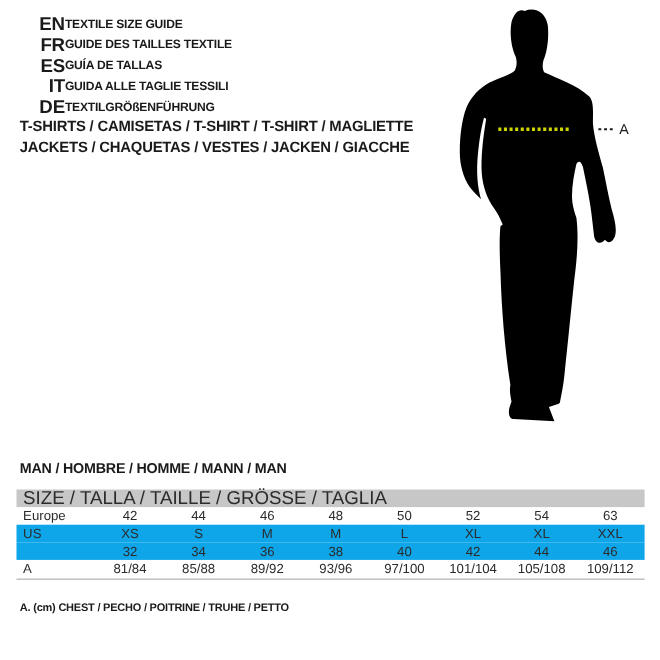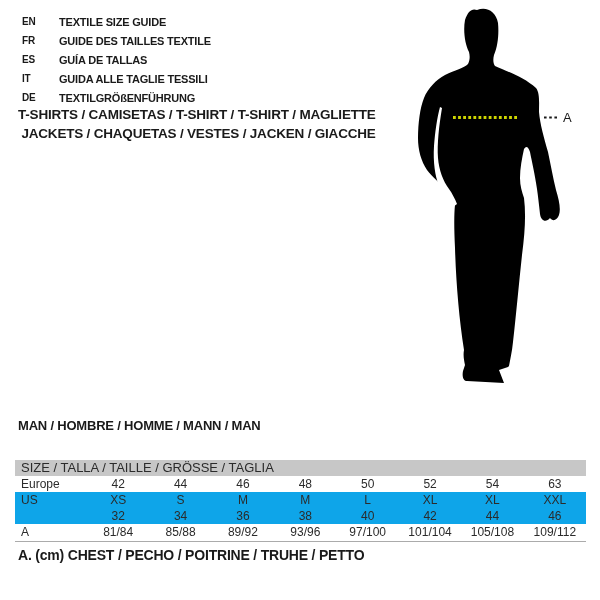--- a/index.html
+++ b/index.html
@@ -3,40 +3,40 @@
 <meta charset="utf-8">
 <style>
   html,body { margin:0; padding:0; background:#fff; }
   .page {
     position:relative; width:600px; height:600px; background:#ffffff;
     font-family:"Liberation Sans", sans-serif; color:#1a1a1a; overflow:hidden;
   }
   
   .lang-block { position:absolute; left:22px; top:12px; }
   .lang-row { display:flex; height:19px; align-items:center; }
-  .lang-code { width:37px; font-size:10px; font-weight:bold; letter-spacing:-0.2px; }
+  .lang-code { width:37px; font-size:17px; font-weight:bold; letter-spacing:-0.2px;text-align:right; }
   .lang-title { font-size:11px; font-weight:bold; letter-spacing:-0.2px; white-space:nowrap; }
   
-  .garment-block { position:absolute; left:18px; top:106px;text-align:right; }
+  .garment-block { position:absolute; left:18px; top:106px; }
   .garment-line { font-size:13.5px; font-weight:bold; letter-spacing:-0.2px; line-height:18.5px; white-space:nowrap; }
   
   .figure-svg { position:absolute; left:410px; top:0; }
   
   .section-title { position:absolute; left:18px; top:418px; font-size:13px; font-weight:bold; letter-spacing:-0.2px; }
   
   .size-table { position:absolute; left:15px; top:445px; width:571px; font-size:12px; color:#2b2b2b; }
-  .tbl-header { background:#c7c7c7; height:16px; line-height:16px; padding-left:6px; font-size:13px; white-space:nowrap;margin-top:15px; }
+  .tbl-header { background:#c7c7c7; height:16px; line-height:16px; padding-left:6px; font-size:17px; white-space:nowrap; }
   .tbl-row { display:flex; height:16px; line-height:16px; }
   .tbl-row:last-child { height:17px; line-height:17px; }
   .tbl-row.shaded { background:#0ea5e9; }
   .tbl-row .lbl { width:66px; padding-left:6px; }
   .tbl-row .cell { flex:1; text-align:center; }
   .size-table { border-bottom:1px solid #ababab; }
   
-  .footnote { position:absolute; left:18px; top:547px; font-size:14px; font-weight:bold; letter-spacing:-0.2px; }
+  .footnote { position:absolute; left:18px; top:547px; font-size:10px; font-weight:bold; letter-spacing:-0.2px; }
 </style>
 </head>
 <body>
 
 <div class="page">
 
   <div class="lang-block">
       <div class="lang-row">
        <span class="lang-code">EN</span>
        <span class="lang-title">TEXTILE SIZE GUIDE</span>

